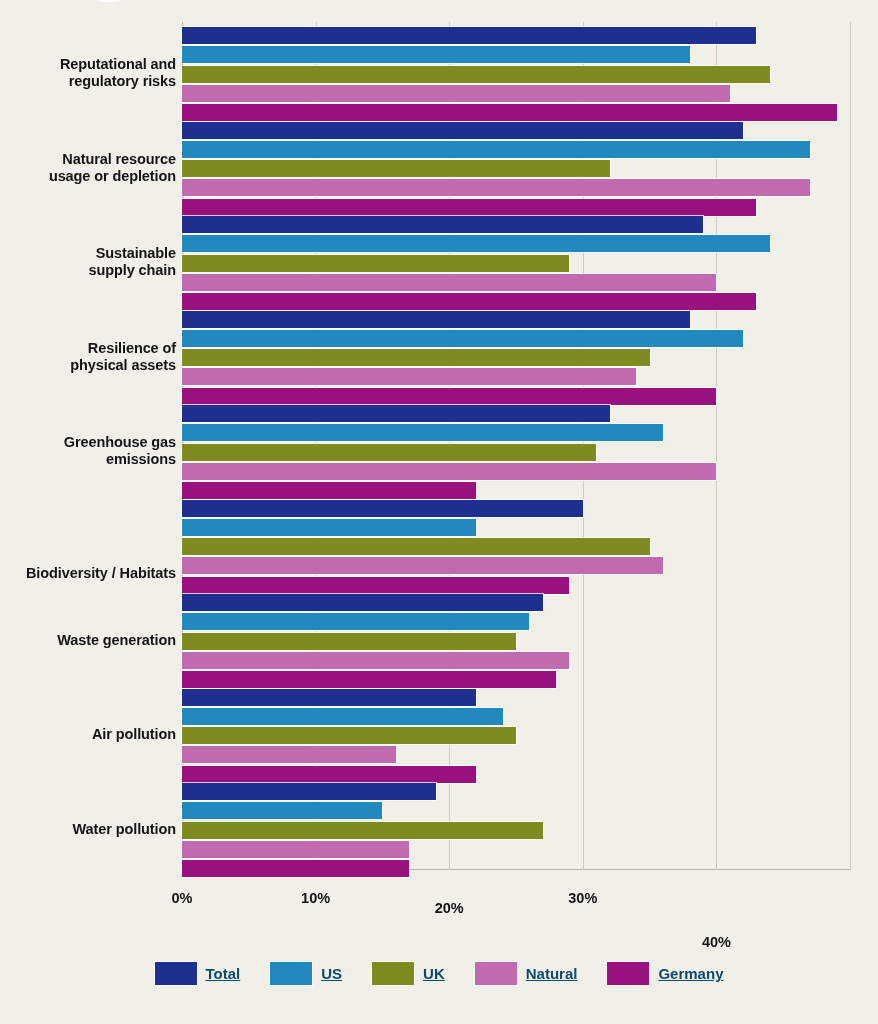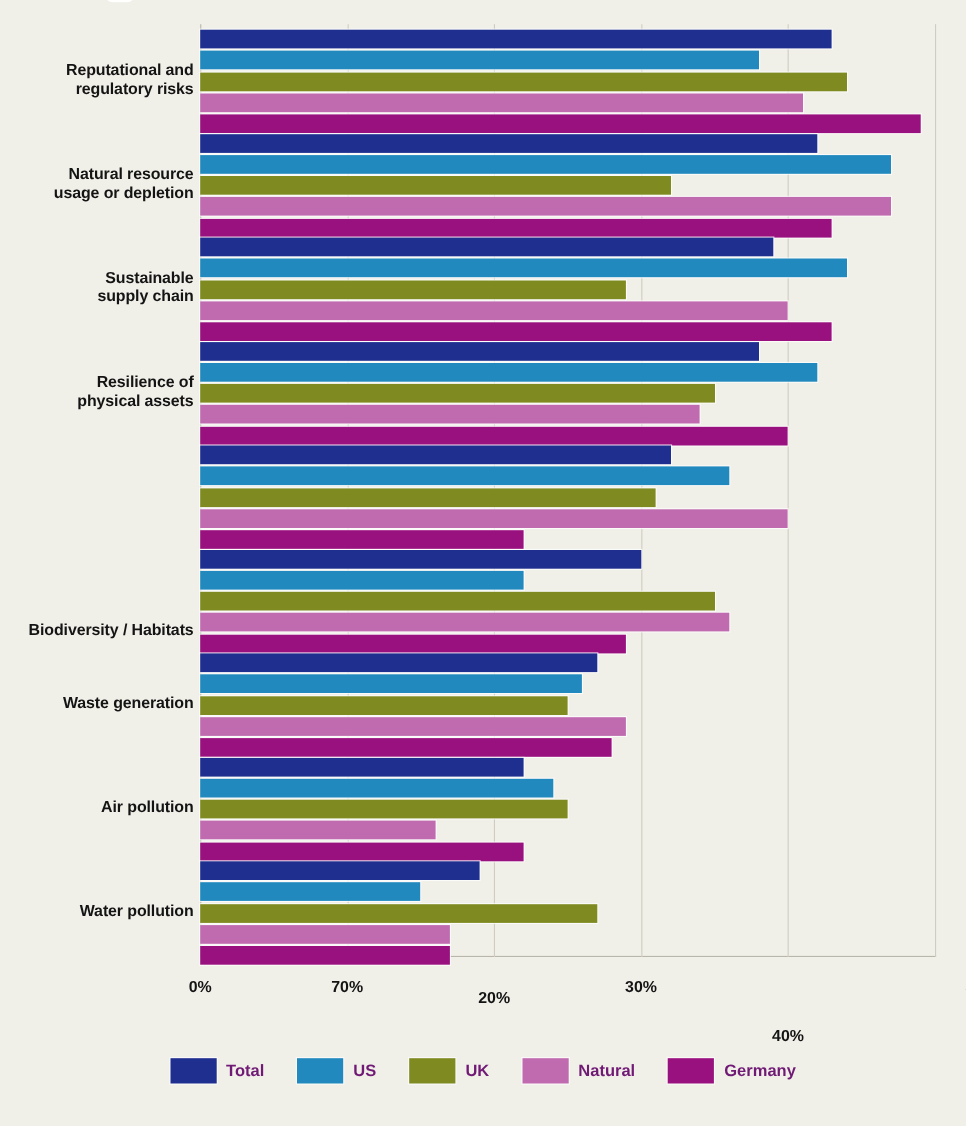--- a/index.html
+++ b/index.html
@@ -124,22 +124,23 @@
     gap: 9px;
   }
   .legend-swatch {
     width: 42px;
     height: 23px;
     box-shadow: 0 0 0 1px rgba(255,255,255,0.7);
   }
   .legend-label {
     font-size: 15px;
     font-weight: bold;
-    color: #701a75;
+    color: #0c4a6e;
     white-space: nowrap;
+    text-decoration: underline;
   }
 </style>
 </head>
 <body>
 
 <div id="chart-root">
 
   <div class="top-artifact"></div>
 
   <div class="plot-border-left"></div>
@@ -162,20 +163,24 @@
         <div>Natural resource</div>
         <div>usage or depletion</div>
       </div>
       <div class="cat-label" style="top: 339.75px;">
         <div>Resilience of</div>
         <div>physical assets</div>
       </div>
       <div class="cat-label" style="top: 245.25px;">
         <div>Sustainable</div>
         <div>supply chain</div>
+      </div>
+      <div class="cat-label" style="top: 434.25px;">
+        <div>Greenhouse gas</div>
+        <div>emissions</div>
       </div>
       <div class="cat-label" style="top: 537.25px; margin-top: 28px;">
         <div>Biodiversity / Habitats</div>
       </div>
       <div class="cat-label" style="top: 631.75px;">
         <div>Waste generation</div>
       </div>
       <div class="cat-label" style="top: 726.25px;">
         <div>Air pollution</div>
       </div>
@@ -227,21 +232,21 @@
       <div class="bar" title="Germany: 22%" style="top: 743.7px; width: 293.92px; background: rgb(153, 17, 126);"></div>
       <div class="bar" title="Total: 19%" style="top: 761px; width: 253.84px; background: rgb(31, 47, 143);"></div>
       <div class="bar" title="US: 15%" style="top: 780.3px; width: 200.4px; background: rgb(33, 137, 190);"></div>
       <div class="bar" title="UK: 27%" style="top: 799.6px; width: 360.72px; background: rgb(127, 138, 33);"></div>
       <div class="bar" title="France: 17%" style="top: 818.9px; width: 227.12px; background: rgb(192, 107, 176);"></div>
       <div class="bar" title="Germany: 17%" style="top: 838.2px; width: 227.12px; background: rgb(153, 17, 126);"></div>
     </div>
 
   <div id="xticks">
       <div class="xtick" style="left: 182px;">0%</div>
-      <div class="xtick" style="left: 315.6px;">70%</div>
+      <div class="xtick" style="left: 315.6px;">10%</div>
       <div class="xtick" style="left: 449.2px; margin-top: 10px;">20%</div>
       <div class="xtick" style="left: 582.8px;">30%</div>
       <div class="xtick" style="left: 716.4px; margin-top: 44px;">40%</div>
       <div class="xtick" style="left: 892px;">50%</div>
     </div>
 
   <div class="legend" id="legend">
       <div class="legend-item">
         <span class="legend-swatch" style="background: rgb(31, 47, 143);"></span>
         <span class="legend-label">Total</span>

